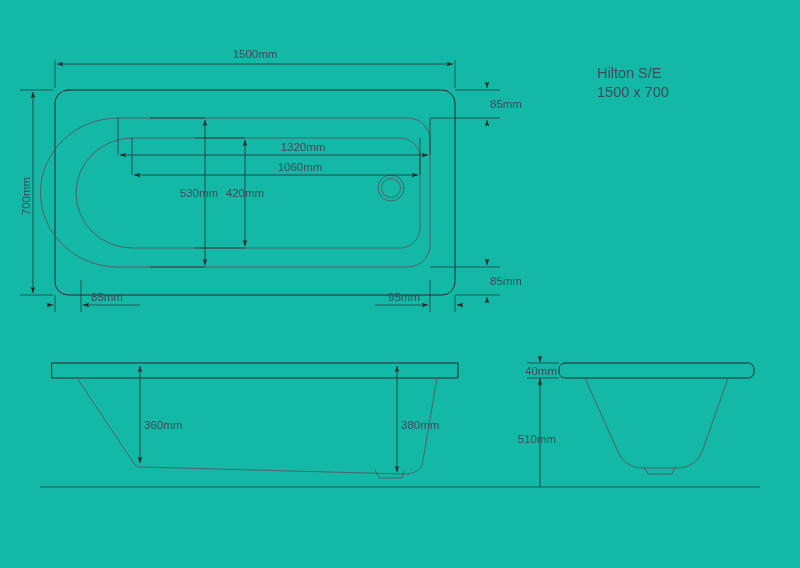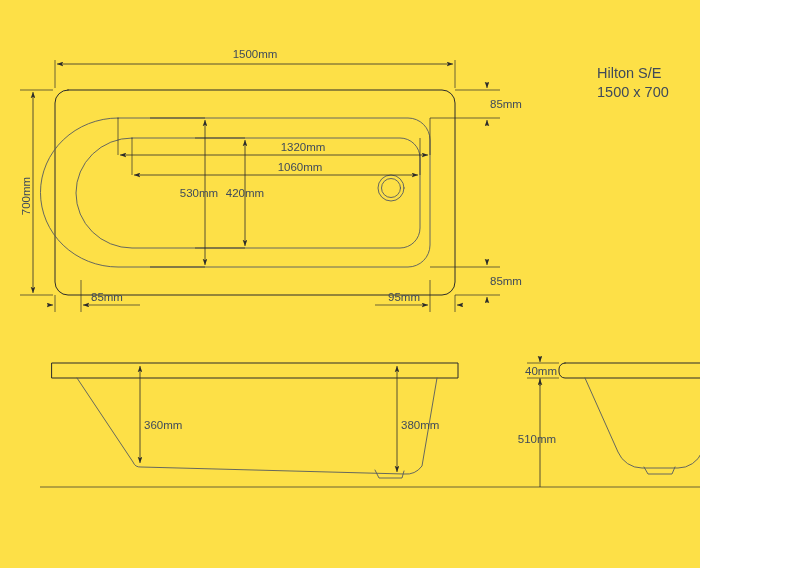--- a/index.html
+++ b/index.html
@@ -6,23 +6,23 @@
   html, body {
     margin: 0;
     padding: 0;
     background: #ffffff;
   }
   body {
     font-family: "Liberation Sans", sans-serif;
   }
   #sheet {
     position: relative;
-    width: 700px;
+    width: 800px;
     height: 568px;
-    background: #fde047;
+    background: #14b8a6;
     overflow: hidden;
   }
   #drawing {
     position: absolute;
     top: 0;
     left: 0;
     width: 800px;
     height: 568px;
   }
   .dimtext {

